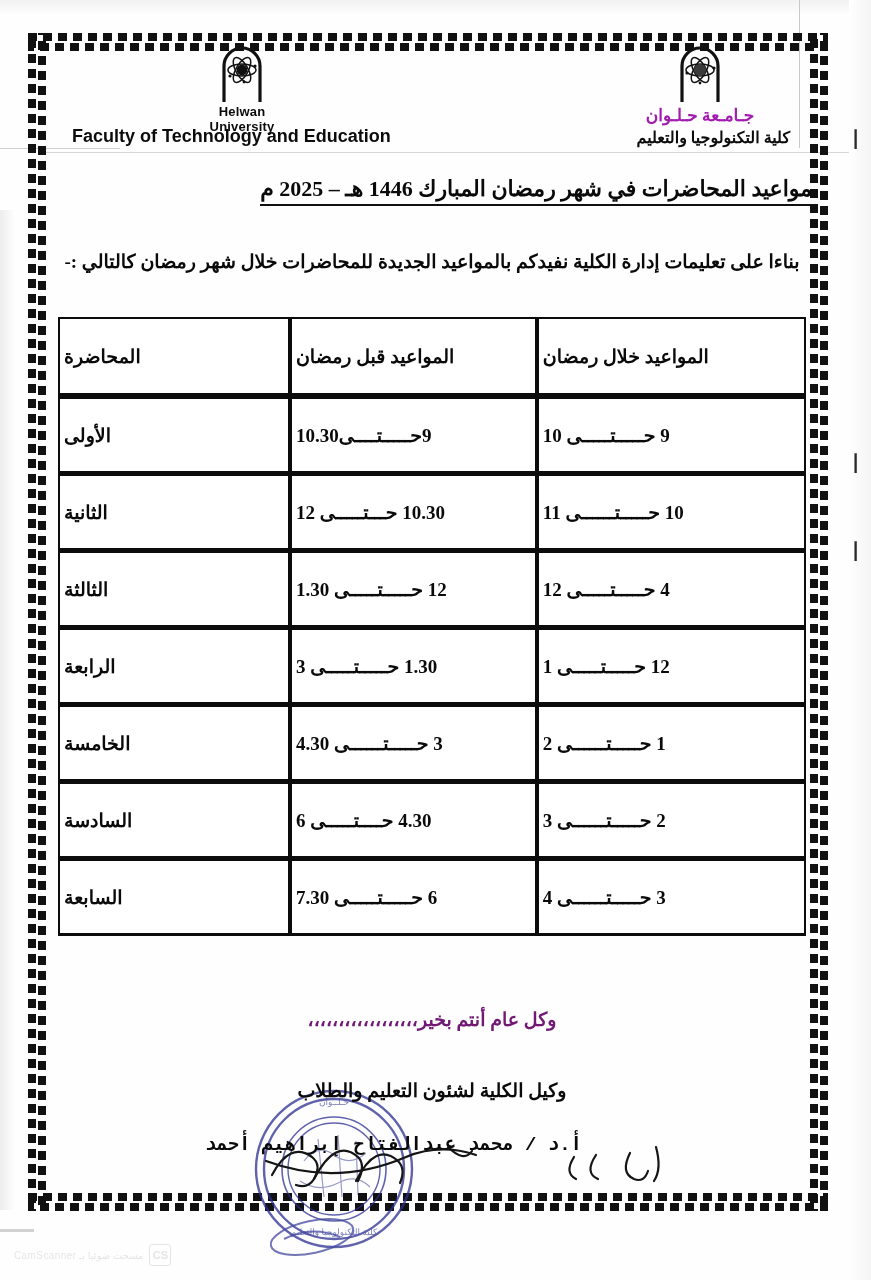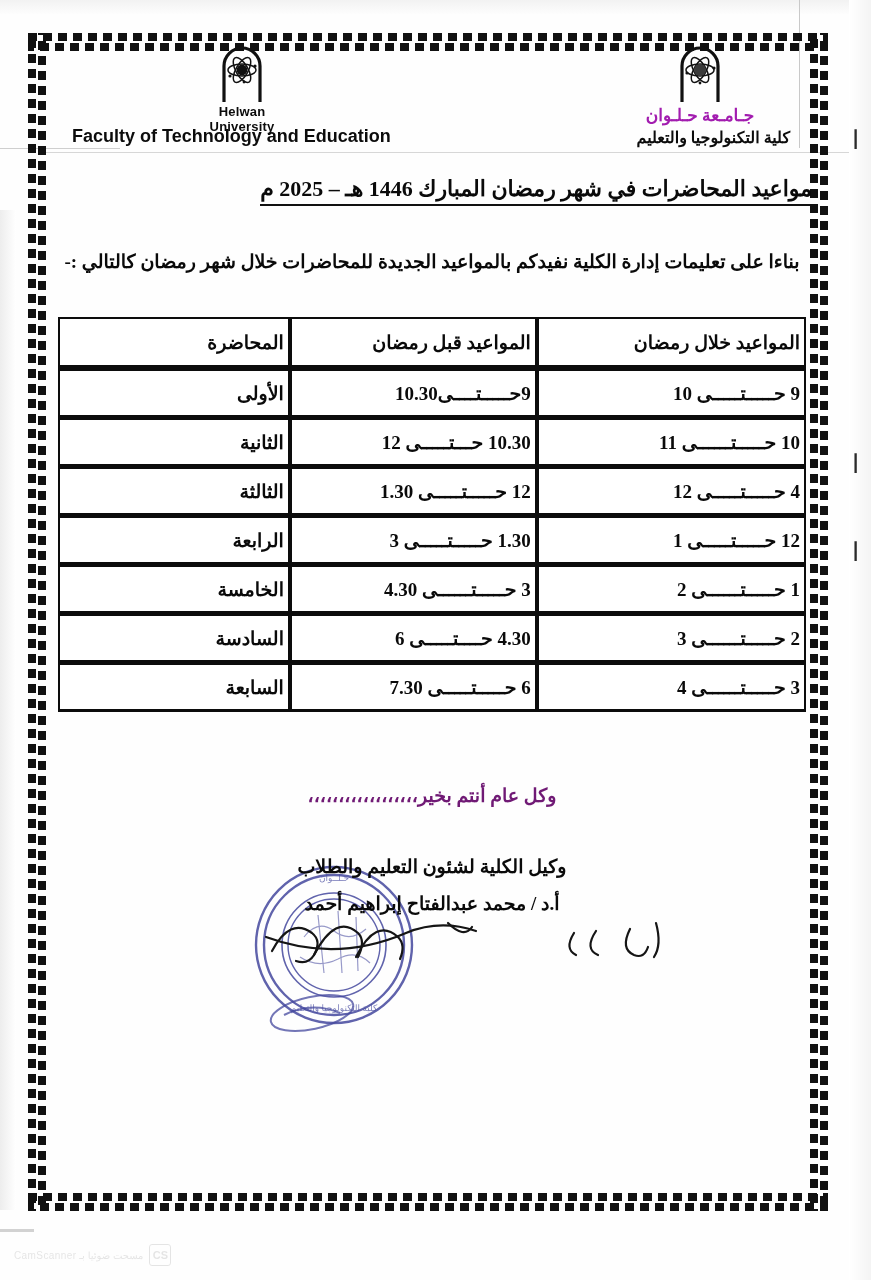--- a/index.html
+++ b/index.html
@@ -207,27 +207,27 @@
   table.schedule {
     width: 100%;
     border-collapse: separate;
     border-spacing: 0;
     table-layout: fixed;
   }
   table.schedule td, table.schedule th {
     border: 2px solid #0c0c0c;
     border-bottom-width: 3px;
     height: 42px;
-    text-align: right;
+    text-align: left;
     vertical-align: middle;
     font-size: 19px;
     font-weight: bold;
     color: #0a0a0a;
     background: #fff;
-    padding: 1px 4px;
+    padding: 15px 4px;
   }
   table.schedule tr:first-child th {
     border-bottom-width: 4px;
     height: 44px;
   }
   col.c-lecture { width: 31%; }
   col.c-before  { width: 33%; }
   col.c-during  { width: 36%; }
 
   .time-cell {
@@ -258,25 +258,26 @@
     width: 300px;
     z-index: 3;
   }
   .sig-role {
     font-size: 19px;
     font-weight: bold;
     color: #0a0a0a;
     white-space: nowrap;
   }
   .sig-name {
-    margin-top: 14px;
+    margin-top: 30px;
     font-size: 19px;
     font-weight: bold;
     color: #0a0a0a;
     white-space: nowrap;
+    font-family: Liberation Mono, monospace;
   }
 
   
   .stamp {
     position: absolute;
     right: 378px;
     top: -10px;
     width: 200px;
     height: 200px;
     z-index: 1;

